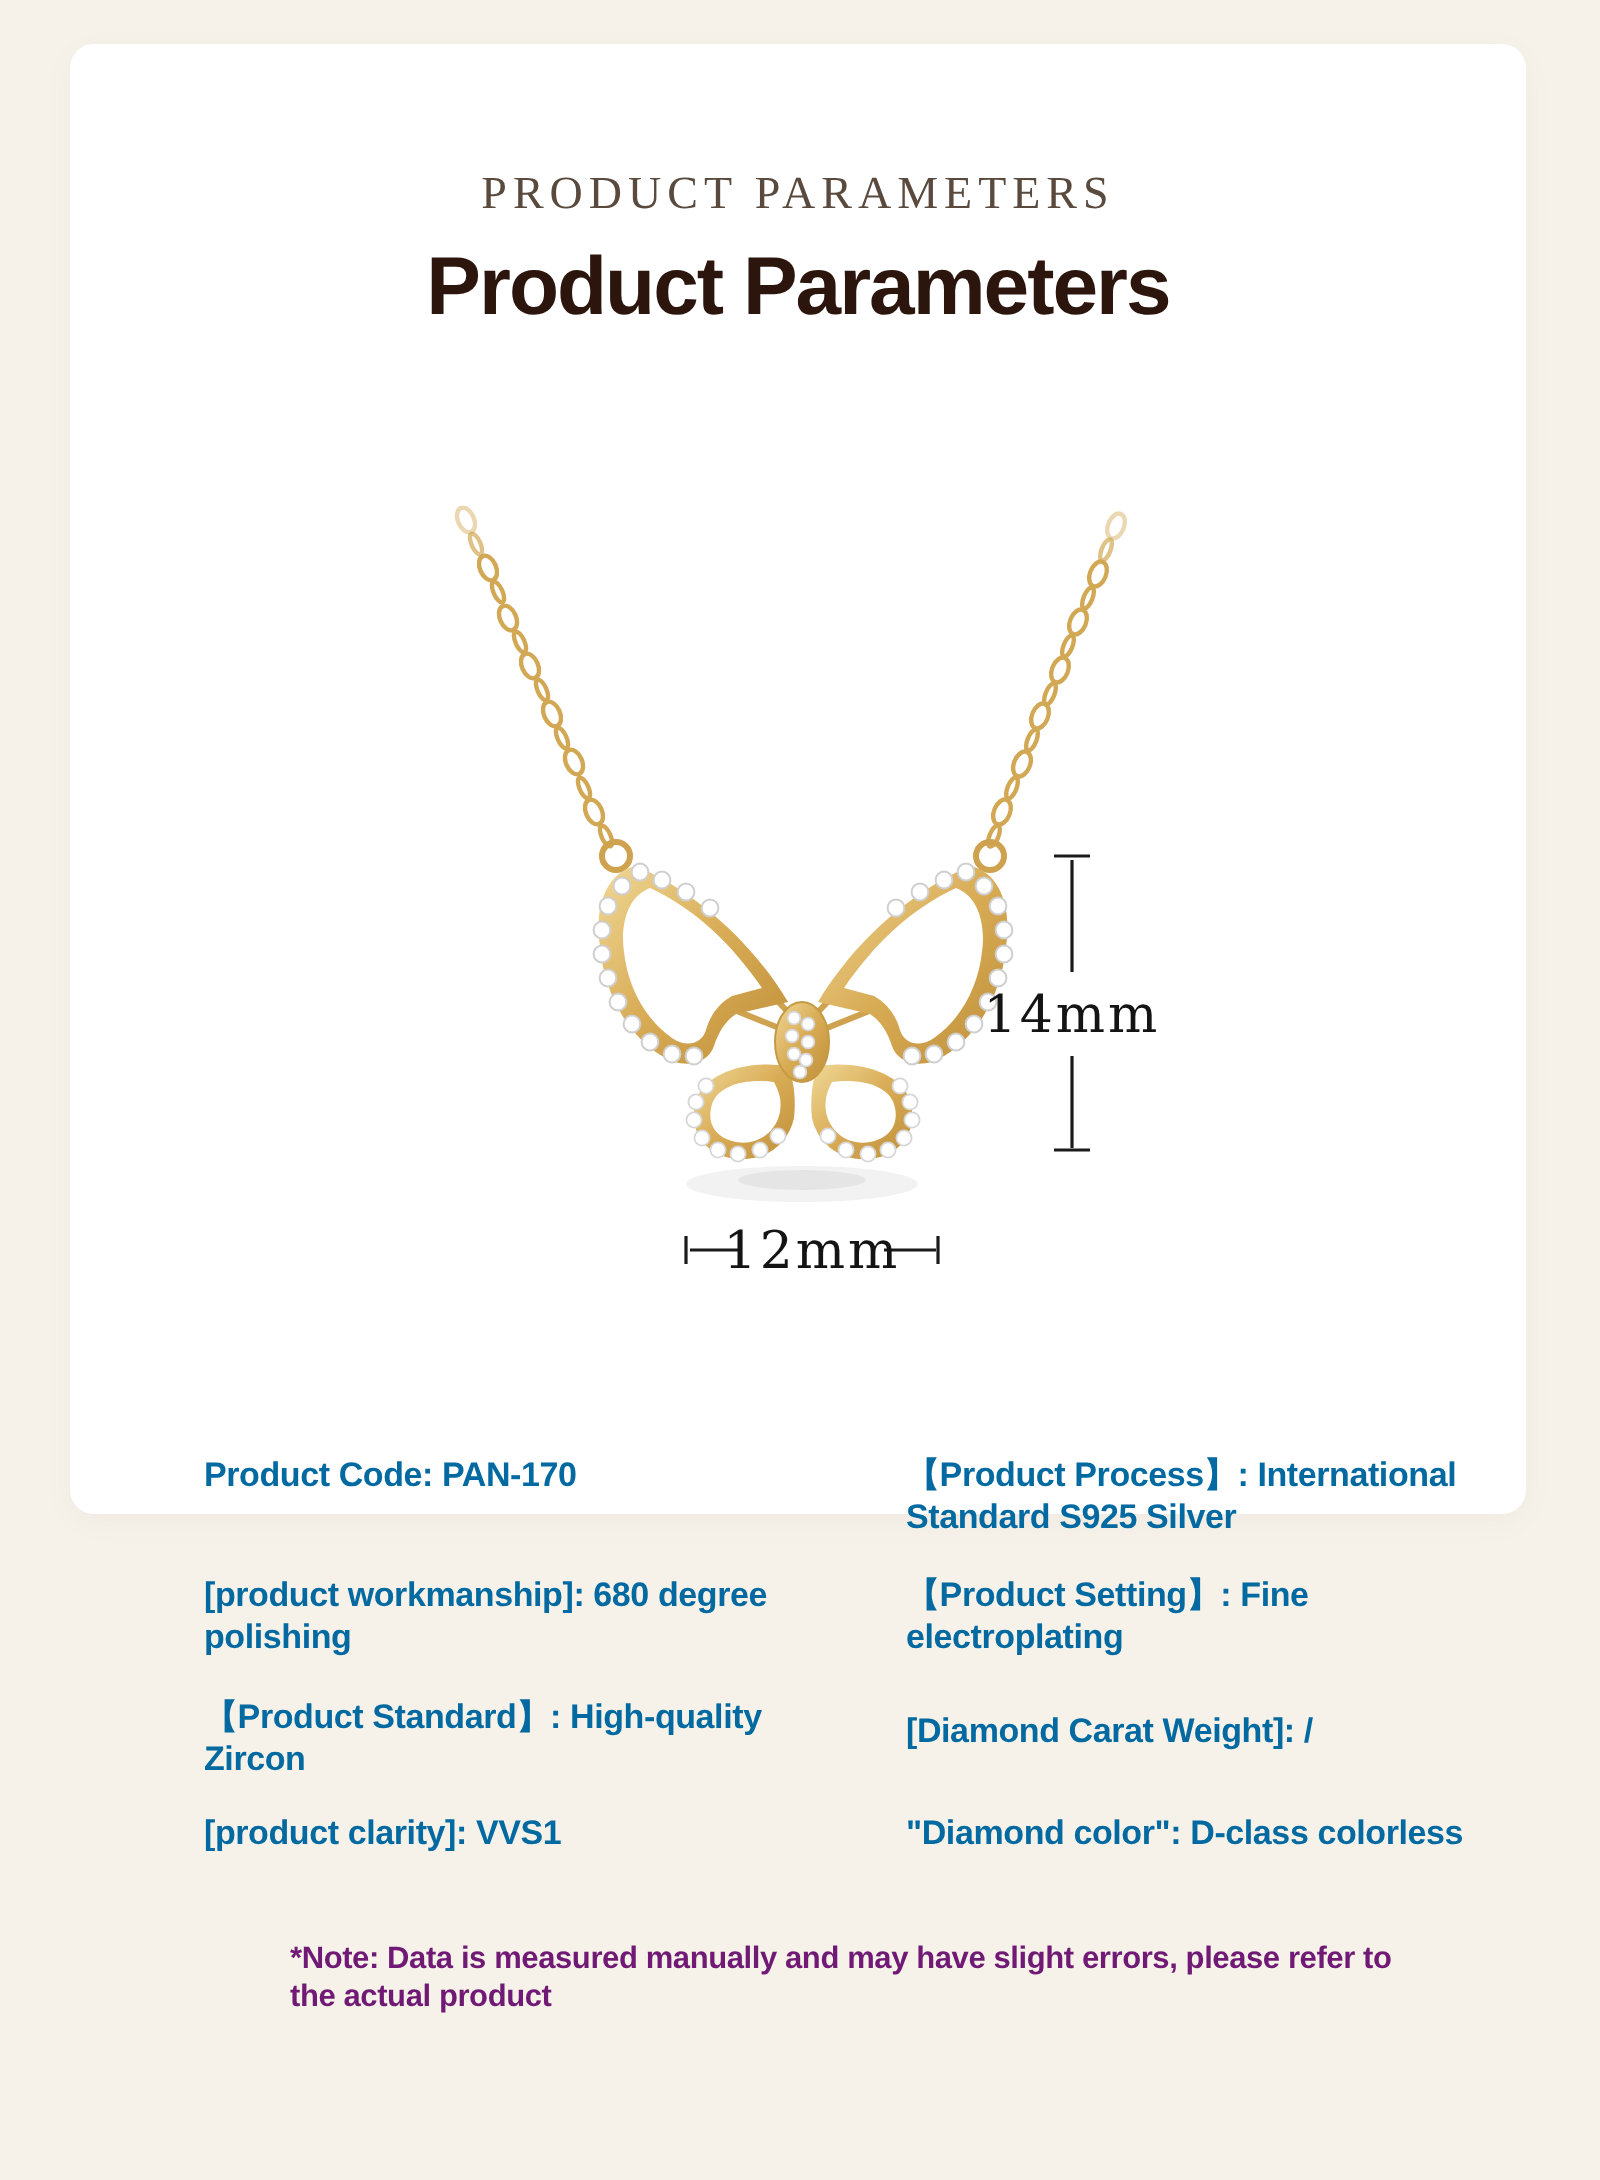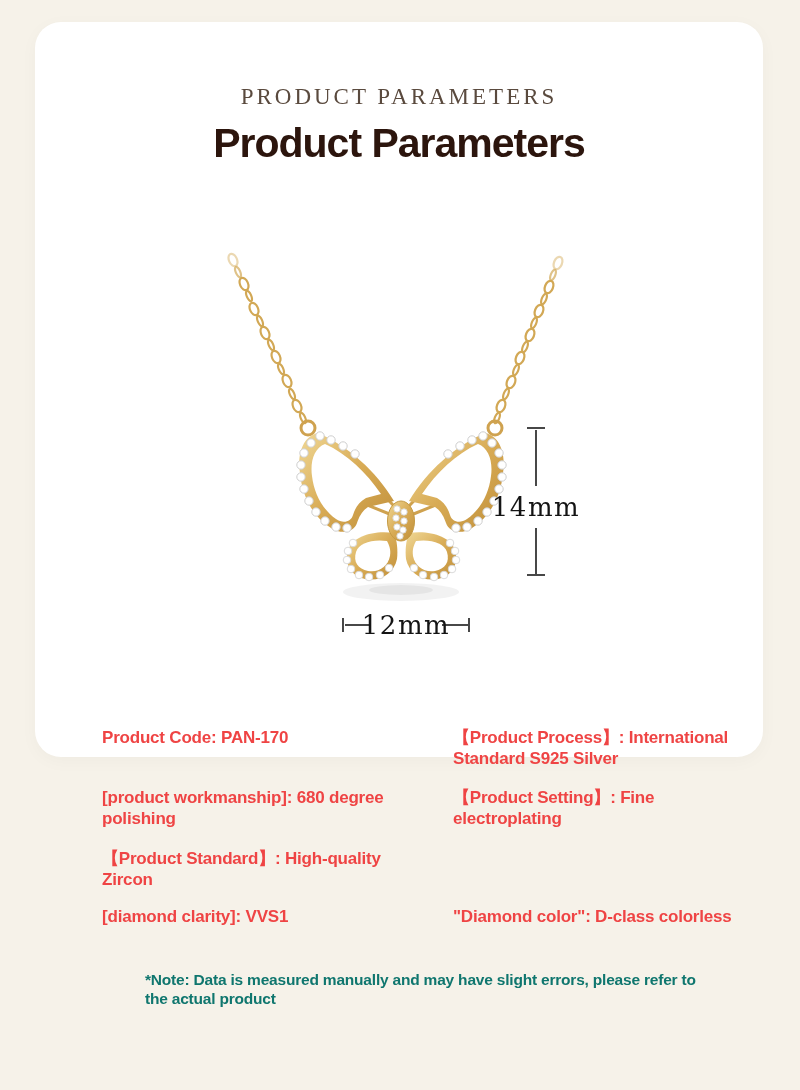--- a/index.html
+++ b/index.html
@@ -4,51 +4,51 @@
 <style>
   html,body{margin:0;padding:0;}
   body{
     width:800px;height:1090px;
     background:#f6f2e9;
     font-family:"Liberation Sans","DejaVu Sans",sans-serif;
     position:relative;overflow:hidden;
   }
   .card{
     position:absolute;left:35px;top:22px;width:728px;height:735px;
-    background:#ffffff;border-radius:26px;
+    background:#ffffff;border-radius:12px;
     box-shadow:0 4px 18px rgba(0,0,0,0.03);
   }
   .eyebrow{
     position:absolute;left:0;right:0;top:62px;
     text-align:center;
     font-family:"Liberation Serif","DejaVu Serif",serif;
     font-size:23px;letter-spacing:3px;color:#5a4a3e;
   }
   .title{
     position:absolute;left:0;right:0;top:98px;
     text-align:center;
     font-size:41px;line-height:46px;font-weight:700;letter-spacing:-1px;
     color:#2c150d;
   }
   .figure{
     position:absolute;left:165px;top:218px;width:400px;height:400px;
   }
   .cell{
     position:absolute;
-    font-size:17px;line-height:20.5px;font-weight:700;color:#ef4444;
+    font-size:17px;line-height:20.5px;font-weight:700;color:#0369a1;
     white-space:pre-line;letter-spacing:-0.2px;
   }
   .cL{left:67px;width:320px;}
   .cR{left:418px;width:290px;}
   .r1{top:706px;} .r2{top:766px;}
   .r3L{top:827px;} .r3R{top:834px;}
   .r4{top:885px;}
   .note{
     position:absolute;left:110px;top:948px;width:580px;
-    font-size:15.5px;line-height:19px;font-weight:700;color:#0f766e;
+    font-size:15.5px;line-height:19px;font-weight:700;color:#701a75;
     white-space:pre-line;letter-spacing:-0.2px;
   }
   .stone{fill:#ffffff;stroke:#cfcfcf;stroke-width:1;}
   .stoneS{fill:#ffffff;stroke:#d6d6d6;stroke-width:0.9;}
   .dim{stroke:#1a1a1a;stroke-width:1.6;fill:none;}
   .dimtext{
     font-family:"DejaVu Serif","Liberation Serif",serif;
     font-size:26px;letter-spacing:1.5px;fill:#141414;
   }
   .spoke{stroke:#cfa24f;stroke-width:3;stroke-linecap:round;}
@@ -228,19 +228,20 @@
 
   <div class="cell cL r1">Product Code: PAN-170</div>
   <div class="cell cR r1">【Product Process】: International
 Standard S925 Silver</div>
   <div class="cell cL r2">[product workmanship]: 680 degree
 polishing</div>
   <div class="cell cR r2">【Product Setting】: Fine
 electroplating</div>
   <div class="cell cL r3L">【Product Standard】: High-quality
 Zircon</div>
-  <div class="cell cL r4">[diamond clarity]: VVS1</div>
+  <div class="cell cR r3R">[Diamond Carat Weight]: /</div>
+  <div class="cell cL r4">[product clarity]: VVS1</div>
   <div class="cell cR r4">"Diamond color": D-class colorless</div>
 
   <div class="note">*Note: Data is measured manually and may have slight errors, please refer to
 the actual product</div>
 
 </div>
 
 </body></html>

